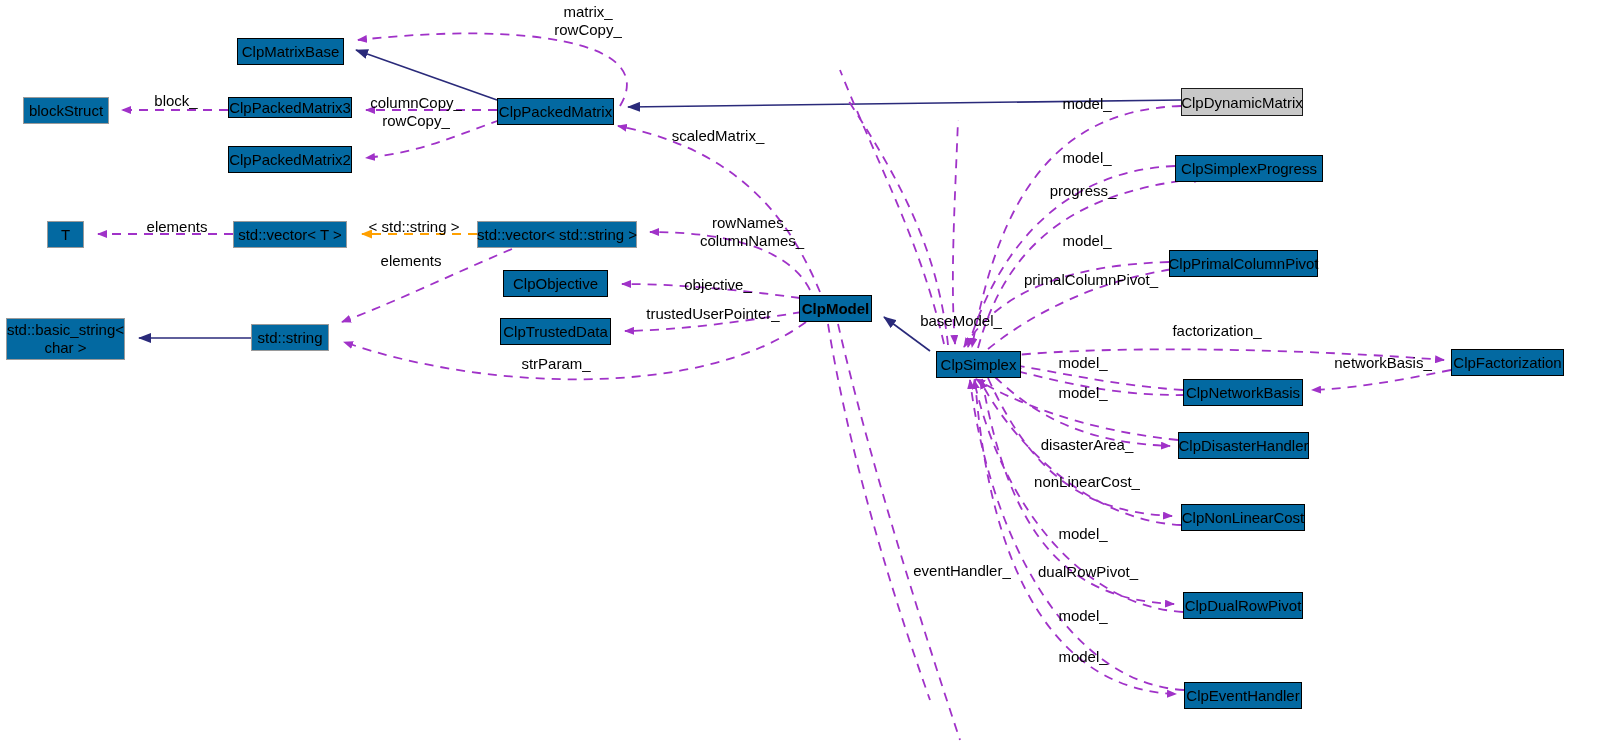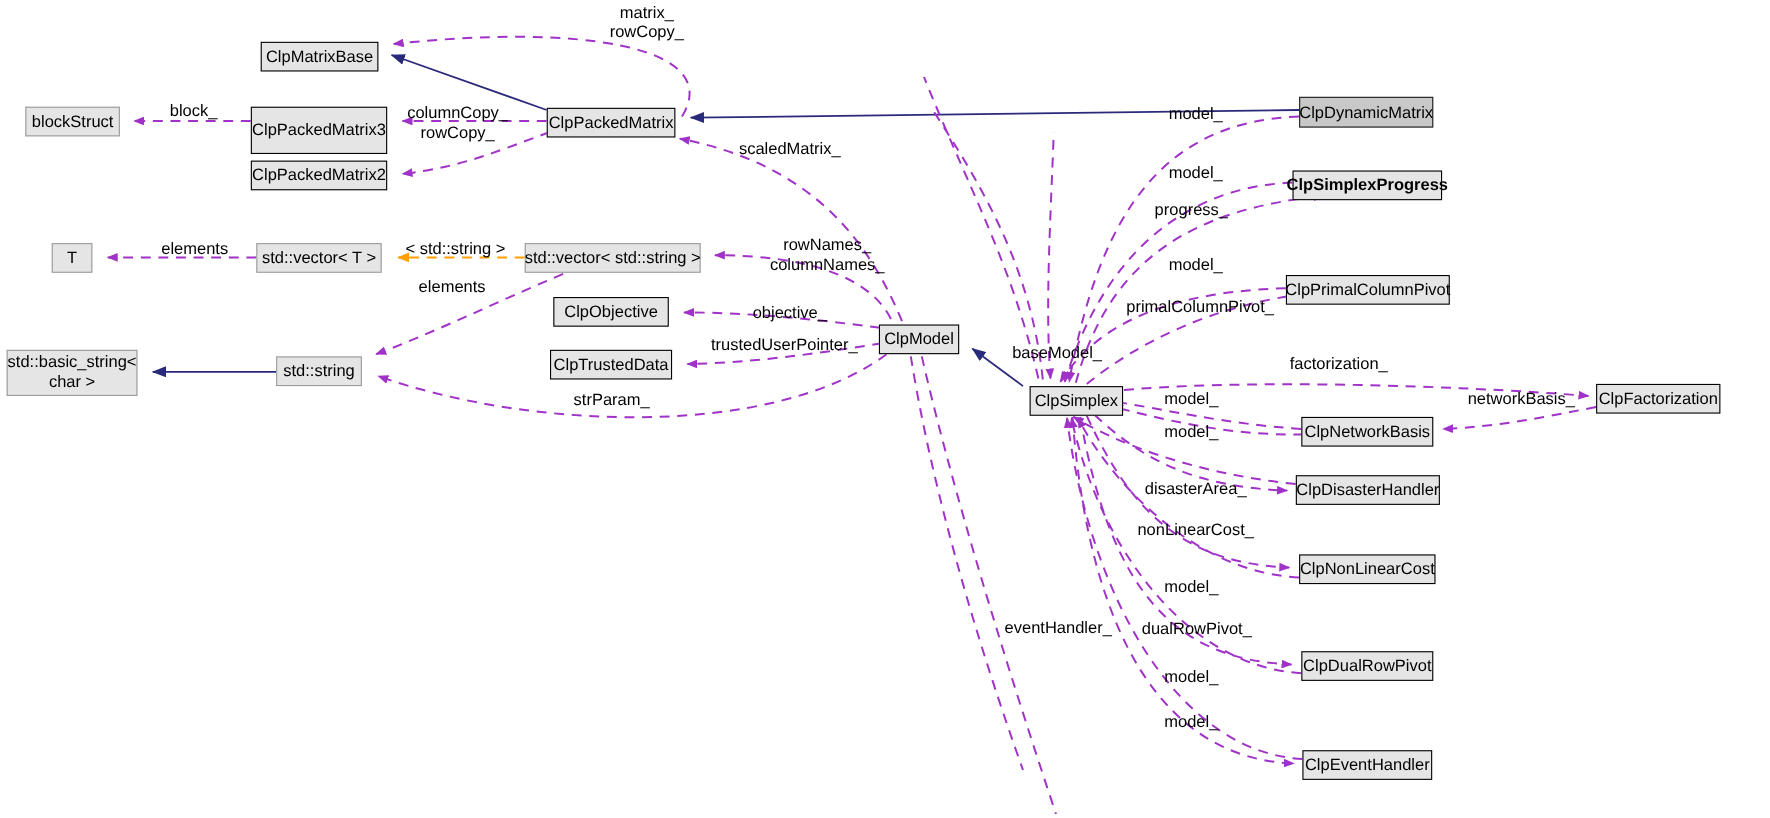--- a/index.html
+++ b/index.html
@@ -27,21 +27,21 @@
   .node {
     position: absolute;
     box-sizing: border-box;
     display: flex;
     align-items: center;
     justify-content: center;
     text-align: center;
     font-size: 15px;
     line-height: 17px;
     color: #000000;
-    background: #e5e5e5;
+    background: #0369a1;
     border: 1px solid #000000;
     white-space: nowrap;
     padding: 0 6px;
     z-index: 5;
   }
   .node.grey-border {
     border: 1px solid #9a9a9a;
   }
   .node.filled {
     background: #c8c8c8;
@@ -138,21 +138,21 @@
   </svg>
 
   <div class="node grey-border" style="left:23px;top:97px;width:86px;height:27px;">
     <span>blockStruct</span>
   </div>
 
   <div class="node" style="left:237px;top:38px;width:107px;height:27px;">
     <span>ClpMatrixBase</span>
   </div>
 
-  <div class="node" style="left:228px;top:97px;width:124px;height:43px;">
+  <div class="node" style="left:228px;top:97px;width:124px;height:21px;">
     <span>ClpPackedMatrix3</span>
   </div>
 
   <div class="node" style="left:228px;top:146px;width:124px;height:27px;">
     <span>ClpPackedMatrix2</span>
   </div>
 
   <div class="node" style="left:497px;top:98px;width:117px;height:27px;">
     <span>ClpPackedMatrix</span>
   </div>
@@ -178,33 +178,33 @@
   </div>
 
   <div class="node" style="left:503px;top:270px;width:105px;height:27px;">
     <span>ClpObjective</span>
   </div>
 
   <div class="node" style="left:500px;top:318px;width:111px;height:27px;">
     <span>ClpTrustedData</span>
   </div>
 
-  <div class="node" style="left:799px;top:295px;width:73px;height:27px;">
+  <div class="node" style="left:799px;top:295px;width:73px;height:27px;font-weight:bold;">
     <span>ClpModel</span>
   </div>
 
   <div class="node" style="left:920px;top:351px;width:85px;height:27px;margin-left:16px;">
     <span>ClpSimplex</span>
   </div>
 
   <div class="node filled" style="left:1181px;top:88px;width:122px;height:28px;align-items:center;">
     <span>ClpDynamicMatrix</span>
   </div>
 
-  <div class="node" style="left:1175px;top:155px;width:136px;height:27px;font-weight:bold;">
+  <div class="node" style="left:1175px;top:155px;width:148px;height:27px;">
     <span>ClpSimplexProgress</span>
   </div>
 
   <div class="node" style="left:1169px;top:250px;width:149px;height:27px;">
     <span>ClpPrimalColumnPivot</span>
   </div>
 
   <div class="node" style="left:1451px;top:349px;width:113px;height:27px;">
     <span>ClpFactorization</span>
   </div>

